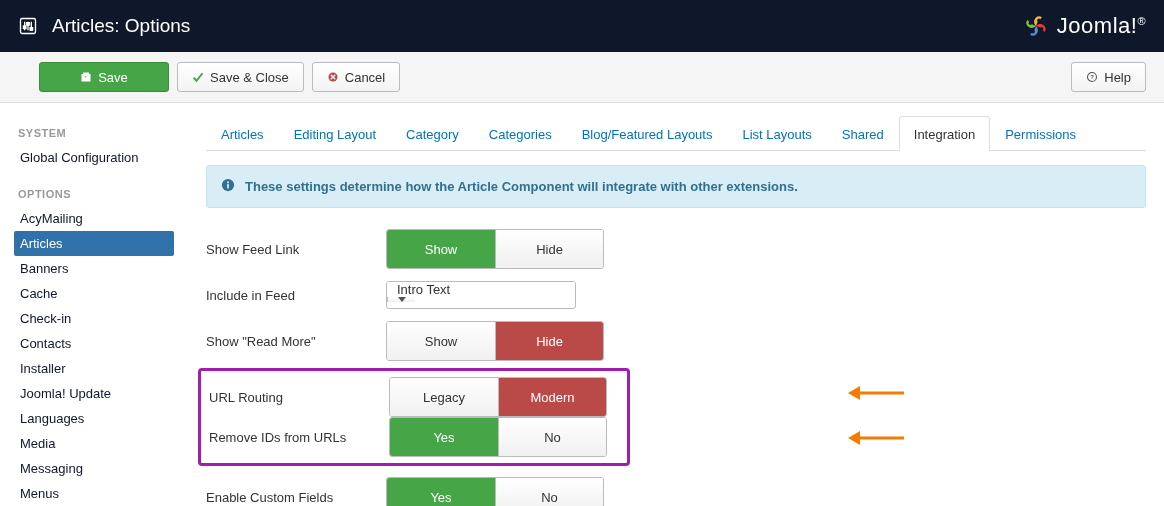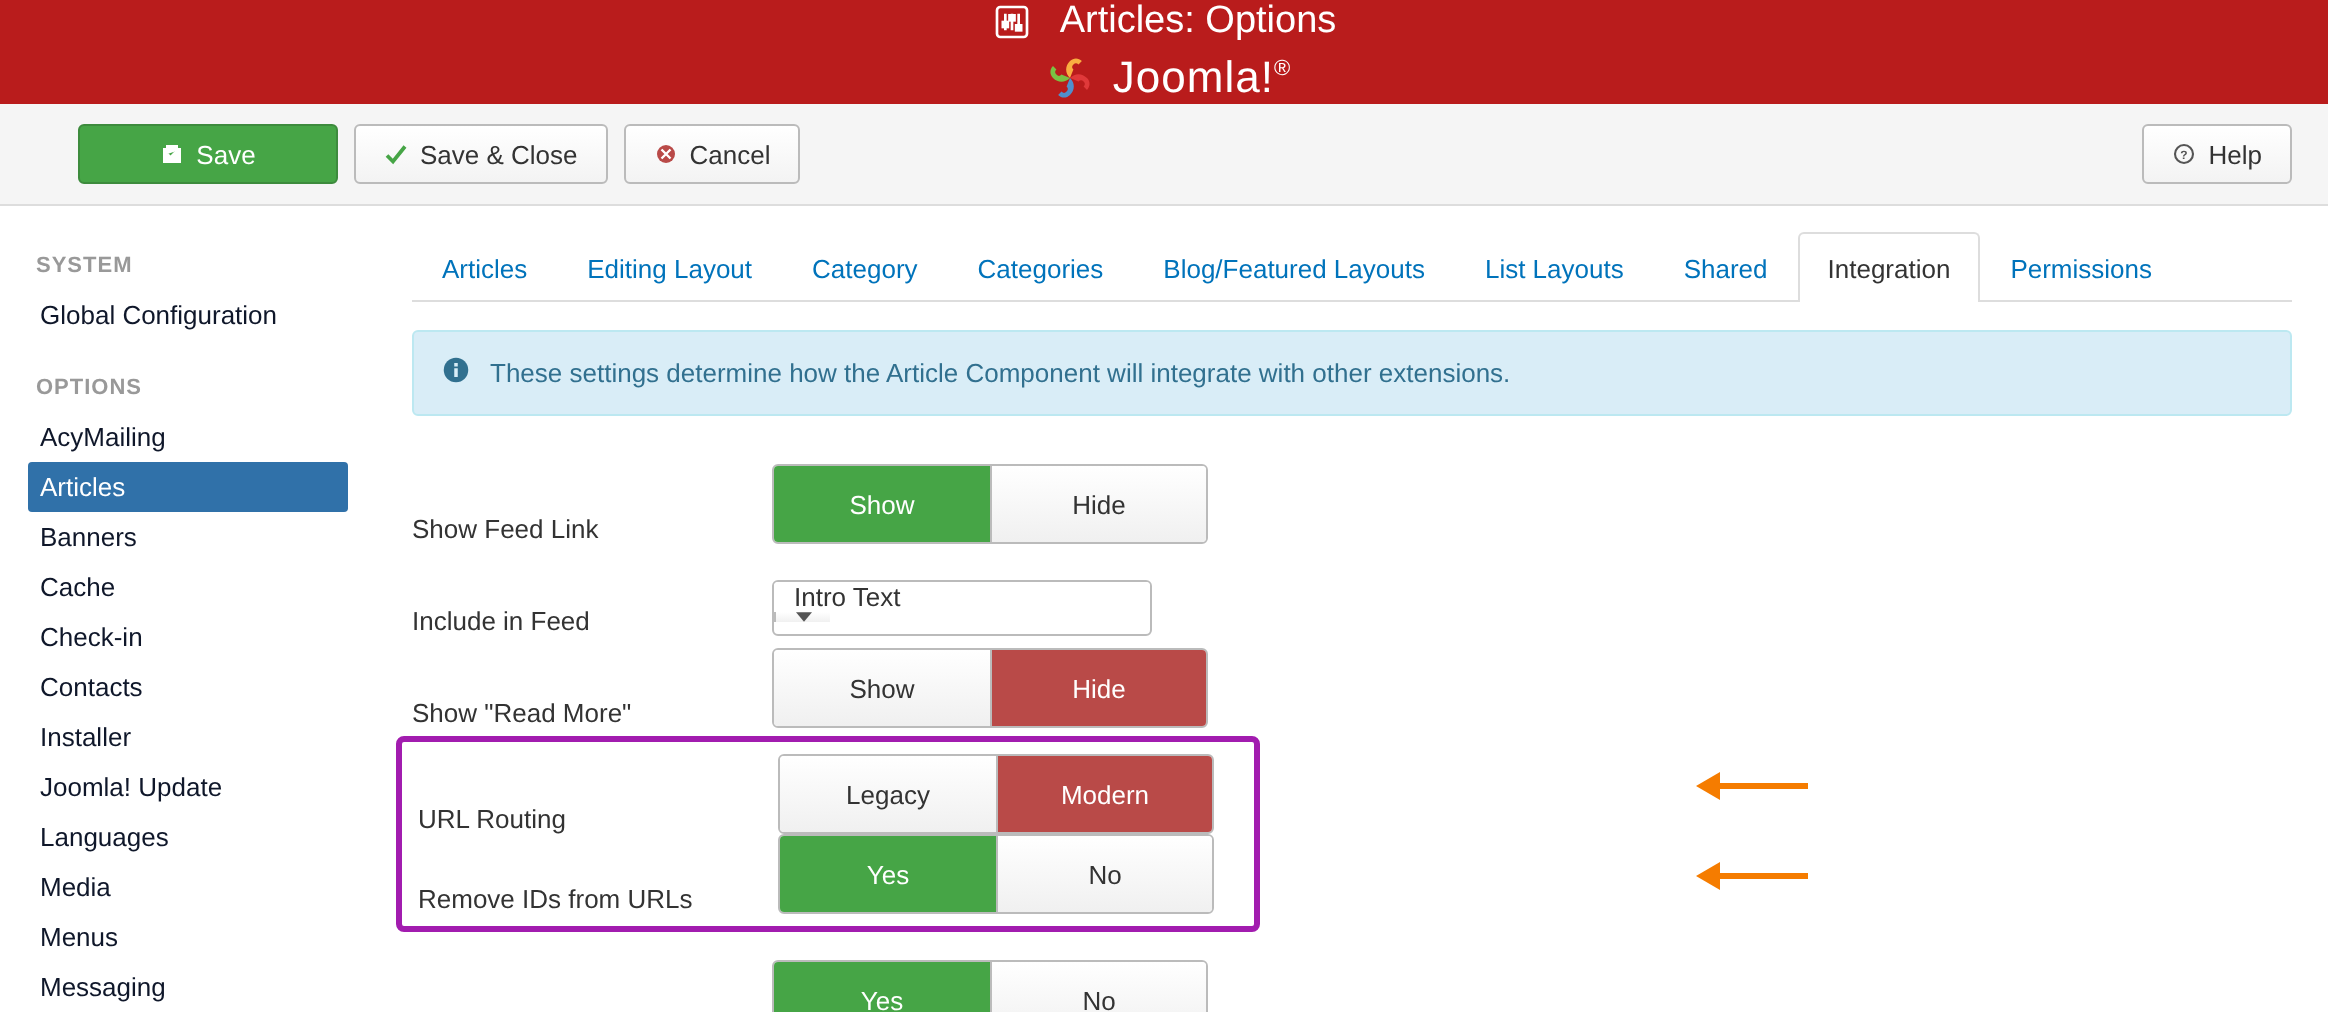--- a/index.html
+++ b/index.html
@@ -1,17 +1,17 @@
 <!DOCTYPE html>
 <html><head>
 <meta charset="utf-8">
 <style>
   * { box-sizing: border-box; margin: 0; padding: 0; }
   body { font-family: -apple-system, Helvetica Neue, Arial, sans-serif; font-size: 13px; color: #333; background: #fff; width: 1164px; }
-  .topbar { background: #b91c1c; height: 52px; display: flex; align-items: center; padding: 0 18px; color: #fff; justify-content: space-between; flex-direction: column; }
+  .topbar { background: #0f172a; height: 52px; display: flex; align-items: center; padding: 0 18px; color: #fff; justify-content: space-between; }
   .topbar-left { display: flex; align-items: center; gap: 14px; }
   .toolbar-icon { width: 20px; height: 20px; display: inline-block; }
   .page-title { font-size: 19px; font-weight: 400; }
   .brand { display: flex; align-items: center; gap: 4px; }
   .brand-text { font-size: 22px; font-weight: 400; letter-spacing: 0.5px; }
   .brand-reg { font-size: 11px; vertical-align: super; }
 
   .toolbar { background: #f5f5f5; border-bottom: 1px solid #ddd; padding: 10px 18px; display: flex; align-items: center; gap: 8px; }
   .btn { display: inline-flex; align-items: center; gap: 6px; height: 30px; padding: 0 14px; font-size: 13px; border-radius: 3px; cursor: pointer; border: 1px solid #bbb; background: linear-gradient(#fff,#f3f3f3); color: #333; }
   .btn-success { background: #46a546; border: 1px solid #3d8b3d; color: #fff; min-width: 130px; justify-content: center; margin-left: 21px; }
@@ -22,24 +22,24 @@
   .sidebar { width: 180px; padding: 16px 0 0 18px; }
   .side-group-label { color: #999; font-size: 11px; font-weight: 700; letter-spacing: 0.5px; margin: 8px 0 6px; }
   .side-item { display: block; padding: 5px 10px 5px 2px; color: #0f172a; font-size: 13px; cursor: pointer; }
   .side-item.active { background: #3071a9; color: #fff; border-radius: 2px; margin-left: -4px; padding-left: 6px; margin-right: 6px; }
 
   .main { flex: 1; padding: 12px 18px 24px 26px; }
   .tabs { display: flex; border-bottom: 1px solid #ddd; }
   .tab { padding: 10px 14px 9px; color: #0073bb; font-size: 13px; cursor: pointer; border: 1px solid transparent; border-bottom: none; position: relative; top: 1px; }
   .tab.active { color: #333; background: #fff; border-color: #ddd; border-radius: 3px 3px 0 0; }
 
-  .alert-info { background: #d9edf7; border: 1px solid #bce8f1; color: #31708f; padding: 12px 14px; margin: 14px 0 18px; border-radius: 3px; display: flex; align-items: center; gap: 10px; font-size: 13px; }
+  .alert-info { background: #d9edf7; border: 1px solid #bce8f1; color: #31708f; padding: 12px 14px; margin: 14px 0 18px; border-radius: 3px; display: flex; align-items: center; gap: 10px; font-size: 13px; font-weight: bold; }
   .alert-info .ico { color: #31708f; }
 
-  .form-row { display: flex; align-items: flex-end; min-height: 46px; }
+  .form-row { display: flex; align-items: center; min-height: 46px; }
   .form-label { width: 180px; color: #333; font-size: 13px; }
   .controls { display: flex; align-items: center; }
 
   .toggle { display: inline-flex; border: 1px solid #bbb; border-radius: 3px; overflow: hidden; height: 40px; }
   .toggle .opt { width: 108px; display: flex; align-items: center; justify-content: center; font-size: 13px; cursor: pointer; background: linear-gradient(#fff,#f0f0f0); color: #333; }
   .toggle .opt + .opt { border-left: 1px solid #bbb; }
   .toggle .opt.sel-green { background: #46a546; color: #fff; }
   .toggle .opt.sel-red { background: #b94a48; color: #fff; }
 
   .select { display: inline-flex; height: 28px; border: 1px solid #bbb; border-radius: 3px; overflow: hidden; flex-direction: column; }
@@ -136,22 +136,22 @@
         <div class="side-item">AcyMailing</div>
         <div class="side-item active">Articles</div>
         <div class="side-item">Banners</div>
         <div class="side-item">Cache</div>
         <div class="side-item">Check-in</div>
         <div class="side-item">Contacts</div>
         <div class="side-item">Installer</div>
         <div class="side-item">Joomla! Update</div>
         <div class="side-item">Languages</div>
         <div class="side-item">Media</div>
+        <div class="side-item">Messaging</div>
         <div class="side-item">Menus</div>
-        <div class="side-item">Messaging</div>
       </div>
   </aside>
 
   <main class="main">
     <div class="tabs" id="tabs">
         <div class="tab">Articles</div>
         <div class="tab">Editing Layout</div>
         <div class="tab">Category</div>
         <div class="tab">Categories</div>
         <div class="tab">Blog/Featured Layouts</div>

